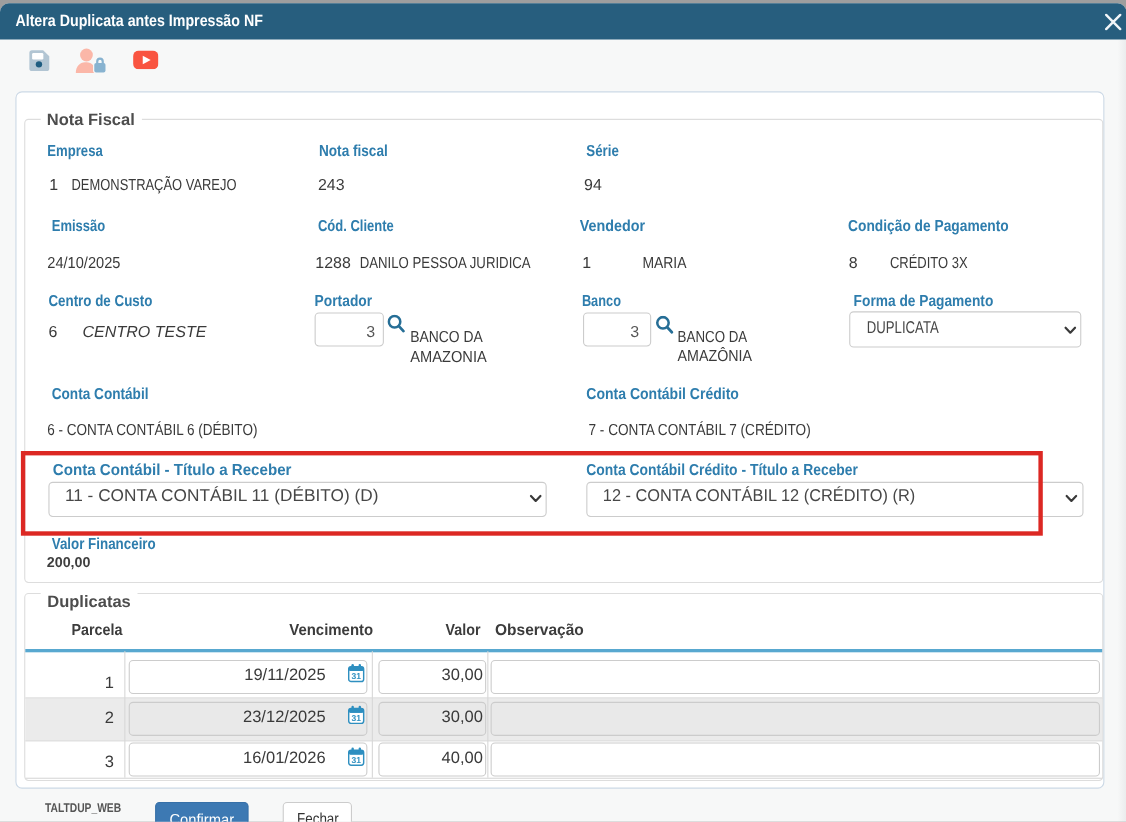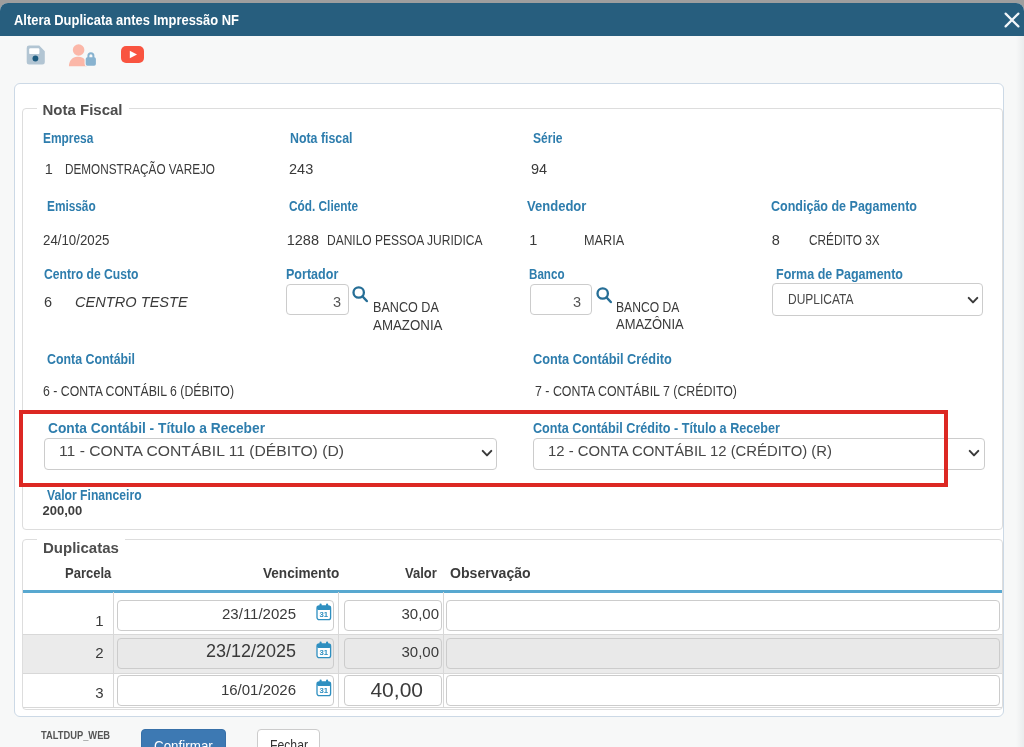--- a/index.html
+++ b/index.html
@@ -123,35 +123,35 @@
 <div style="position:absolute;left:23px;top:589.5px;width:979px;height:3px;background:#58a8d0;"></div>
 <div style="position:absolute;left:113px;top:592px;width:1px;height:115px;background:#d8d8d8;"></div>
 <div style="position:absolute;left:338px;top:592px;width:1px;height:115px;background:#d8d8d8;"></div>
 <div style="position:absolute;left:443px;top:592px;width:1px;height:115px;background:#d8d8d8;"></div>
 <div style="position:absolute;left:23px;top:634px;width:979px;height:1px;background:#d8d8d8;"></div>
 <div style="position:absolute;left:23px;top:672.5px;width:979px;height:1px;background:#d8d8d8;"></div>
 <div style="position:absolute;left:23px;top:707px;width:979px;height:1px;background:#d8d8d8;"></div>
 
 <div class="vl" style="left:89px;top:612.5px;width:14.5px;text-align:right;font-size:15px;">1</div>
 <div class="inp" style="left:117px;top:599.5px;width:217px;height:31px;"></div>
-<div class="vl" style="left:150px;top:606.0px;width:146px;text-align:right;font-size:15px;">23/11/2025</div>
+<div class="vl" style="left:150px;top:606.0px;width:146px;text-align:right;font-size:15px;">19/11/2025</div>
 <svg width="16" height="18" style="left:316px;top:603px" viewBox="0 0 16 18">
     <path d="M3.5 3 v-1.3 a1.1 1.1 0 0 1 2.2 0 v1.3 z" fill="#2e8fc0"></path>
     <path d="M10 3 v-1.3 a1.1 1.1 0 0 1 2.2 0 v1.3 z" fill="#2e8fc0"></path>
     <rect x="1" y="3" width="13.6" height="13.6" rx="2.2" fill="#fff" stroke="#2e8fc0" stroke-width="1.3"></rect>
     <rect x="1" y="3" width="13.6" height="4" rx="1.8" fill="#2e8fc0"></rect>
     <rect x="1.8" y="5" width="12" height="2" fill="#2e8fc0"></rect>
     <text x="7.8" y="14.2" font-size="7.8" font-weight="bold" fill="#2e8fc0" text-anchor="middle" font-family="Liberation Sans">31</text>
   </svg>
 <div class="inp" style="left:344px;top:599.5px;width:97.5px;height:31px;"></div>
 <div class="vl" style="left:360px;top:606.0px;width:79px;text-align:right;font-size:15px;">30,00</div>
 <div class="inp" style="left:446px;top:599.5px;width:554px;height:31px;"></div>
 <div class="vl" style="left:89px;top:644.5px;width:14.5px;text-align:right;font-size:15px;">2</div>
 <div class="inp" style="left:117px;top:637.5px;width:217px;height:31px;background:#e9e9e9;"></div>
-<div class="vl" style="left:150px;top:644.0px;width:146px;text-align:right;font-size:18px;">23/12/2025</div>
+<div class="vl" style="left:150px;top:644.0px;width:146px;text-align:right;font-size:15px;">23/12/2025</div>
 <svg width="16" height="18" style="left:316px;top:641px" viewBox="0 0 16 18">
     <path d="M3.5 3 v-1.3 a1.1 1.1 0 0 1 2.2 0 v1.3 z" fill="#2e8fc0"></path>
     <path d="M10 3 v-1.3 a1.1 1.1 0 0 1 2.2 0 v1.3 z" fill="#2e8fc0"></path>
     <rect x="1" y="3" width="13.6" height="13.6" rx="2.2" fill="#fff" stroke="#2e8fc0" stroke-width="1.3"></rect>
     <rect x="1" y="3" width="13.6" height="4" rx="1.8" fill="#2e8fc0"></rect>
     <rect x="1.8" y="5" width="12" height="2" fill="#2e8fc0"></rect>
     <text x="7.8" y="14.2" font-size="7.8" font-weight="bold" fill="#2e8fc0" text-anchor="middle" font-family="Liberation Sans">31</text>
   </svg>
 <div class="inp" style="left:344px;top:637.5px;width:97.5px;height:31px;background:#e9e9e9;"></div>
 <div class="vl" style="left:360px;top:644.0px;width:79px;text-align:right;font-size:15px;">30,00</div>
@@ -161,20 +161,20 @@
 <div class="vl" style="left:150px;top:681.5px;width:146px;text-align:right;font-size:15px;">16/01/2026</div>
 <svg width="16" height="18" style="left:316px;top:679px" viewBox="0 0 16 18">
     <path d="M3.5 3 v-1.3 a1.1 1.1 0 0 1 2.2 0 v1.3 z" fill="#2e8fc0"></path>
     <path d="M10 3 v-1.3 a1.1 1.1 0 0 1 2.2 0 v1.3 z" fill="#2e8fc0"></path>
     <rect x="1" y="3" width="13.6" height="13.6" rx="2.2" fill="#fff" stroke="#2e8fc0" stroke-width="1.3"></rect>
     <rect x="1" y="3" width="13.6" height="4" rx="1.8" fill="#2e8fc0"></rect>
     <rect x="1.8" y="5" width="12" height="2" fill="#2e8fc0"></rect>
     <text x="7.8" y="14.2" font-size="7.8" font-weight="bold" fill="#2e8fc0" text-anchor="middle" font-family="Liberation Sans">31</text>
   </svg>
 <div class="inp" style="left:344px;top:675px;width:97.5px;height:31px;"></div>
-<div class="vl" style="left:344px;top:681.5px;width:79px;text-align:right;font-size:21px;">40,00</div>
+<div class="vl" style="left:360px;top:681.5px;width:79px;text-align:right;font-size:15px;">40,00</div>
 <div class="inp" style="left:446px;top:675px;width:554px;height:31px;"></div>
 
 <div id="taltdup" style="transform:scaleX(0.8112);transform-origin:0 0;position:absolute;left:41px;top:728.5px;font-size:11.5px;font-weight:bold;color:#555;">TALTDUP_WEB</div>
 <div style="position:absolute;left:141px;top:729px;width:84.5px;height:34px;background:#3d79b3;border:1px solid #3770a8;border-radius:4px;"></div>
 <div class="vl" id="btn1" style="transform:scaleX(0.9237);transform-origin:0 0;left:154px;top:738.8px;color:#fff;font-size:14.5px;">Confirmar</div>
 <div style="position:absolute;left:257px;top:729px;width:63px;height:34px;background:#fff;border:1px solid #ccc;border-radius:4px;"></div>
 <div class="vl" id="btn2" style="transform:scaleX(0.8418);transform-origin:0 0;left:269.5px;top:737.8px;color:#333;font-size:14.5px;">Fechar</div>
 
 </body></html>

